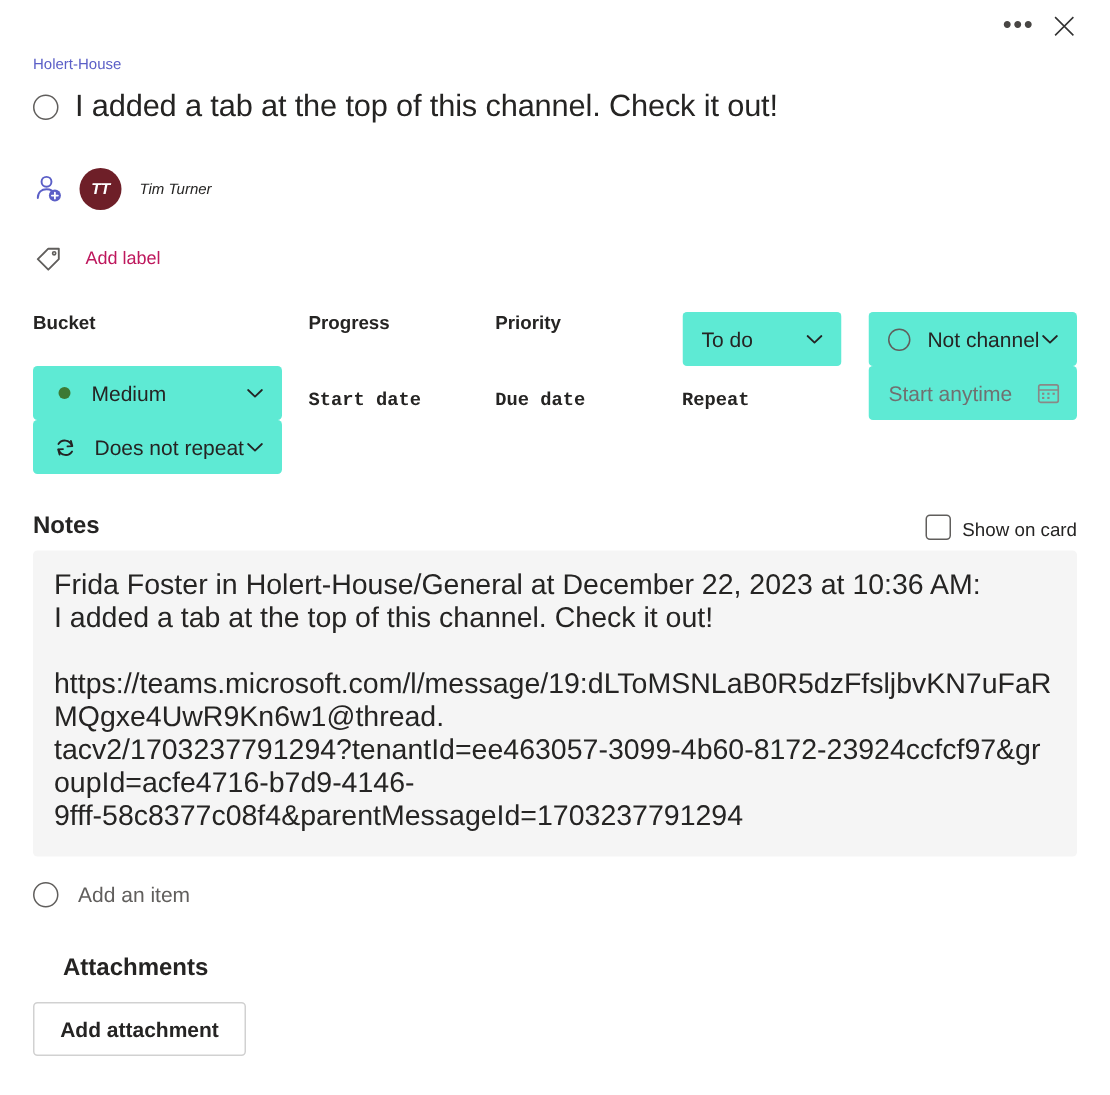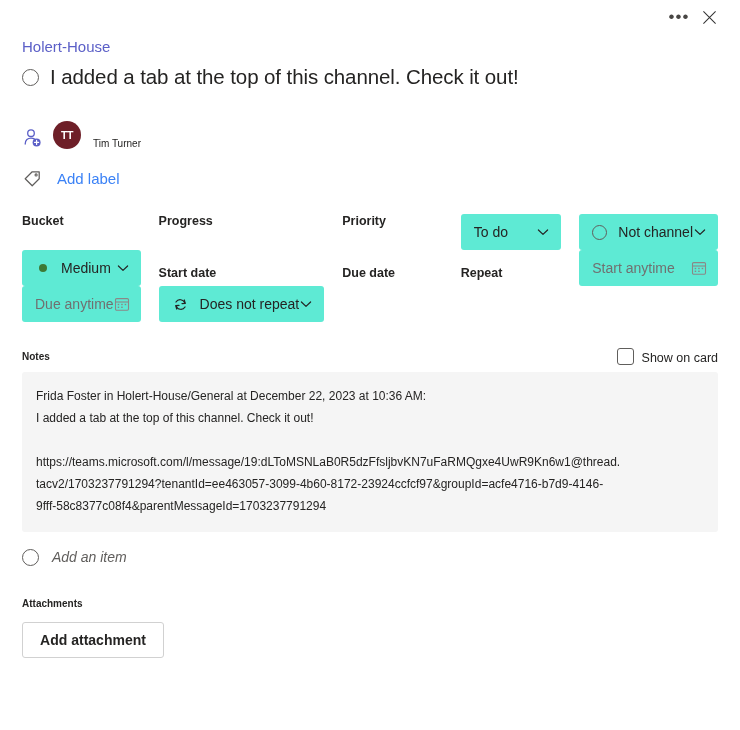--- a/index.html
+++ b/index.html
@@ -42,21 +42,21 @@
     font-family: "Liberation Sans", sans-serif;
   }
 
   
   .content {
     padding: 0 22px 0 22px;
   }
 
   .breadcrumb {
     color: #5b5fc7;
-    font-size: 15px;
+    font-size: 10px;
     margin-top: 8px;
     margin-bottom: 9px;
     cursor: pointer;
     display: inline-block;
   }
 
   .title-row {
     display: flex;
     align-items: center;
     gap: 11px;
@@ -80,24 +80,25 @@
   }
   .subtitle {
     font-size: 12.5px;
     color: #605e5c;
     margin: 5px 0 0 28px;
   }
 
   
   .assignee-row {
     display: flex;
-    align-items: flex-end;
+    align-items: center;
     gap: 9px;
     margin-top: 25px;
     height: 34px;
+    font-style: italic;
   }
   .add-person-icon { width: 22px; height: 22px; flex: 0 0 auto; cursor: pointer; }
   .avatar {
     width: 28px;
     height: 28px;
     border-radius: 50%;
     background: #6e1f28;
     color: #ffffff;
     display: flex;
     align-items: center;
@@ -119,39 +120,39 @@
     display: flex;
     align-items: center;
     gap: 13px;
     margin-top: 15px;
     height: 28px;
     cursor: pointer;
     width: fit-content;
   }
   .tag-icon { width: 22px; height: 22px; flex: 0 0 auto; }
   .add-label-text {
-    font-size: 15px;
-    color: #3b82f6;
+    font-size: 12px;
+    color: #be185d;
   }
 
   
   .fields {
     margin-top: 22px;
     display: grid;
     grid-template-columns: 1fr 1fr 1fr 1fr 1fr;
     column-gap: 18px;
     row-gap: 0;
   }
   .field-label {
     font-size: 12.5px;
     font-weight: bold;
     color: #252423;
     margin-bottom: 5px;
   }
-  .field-label.second-row { margin-top: 16px; }
+  .field-label.second-row { margin-top: 16px; font-family: Liberation Mono, monospace; }
   .field-box {
     background: #5eead4;
     height: 36px;
     border-radius: 3px;
     display: flex;
     align-items: center;
     padding: 0 10px 0 12px;
     box-sizing: border-box;
     cursor: pointer;
     border: 1px solid transparent;
@@ -193,21 +194,21 @@
 
   
   .notes-header {
     display: flex;
     align-items: center;
     justify-content: space-between;
     margin-top: 26px;
     margin-bottom: 7px;
   }
   .section-title {
-    font-size: 10px;
+    font-size: 16px;
     font-weight: bold;
     color: #252423;
   }
   .showcard {
     display: flex;
     align-items: flex-end;
     gap: 8px;
     cursor: pointer;
   }
   .checkbox {
@@ -224,54 +225,53 @@
   }
   .notes-box {
     background: #f5f5f5;
     border-radius: 3px;
     padding: 13px 14px 15px 14px;
     min-height: 122px;
     box-sizing: border-box;
     cursor: text;
   }
   .notes-line {
-    font-size: 12px;
+    font-size: 19px;
     color: #252423;
     line-height: 22px;
     word-break: break-all;
   }
   .notes-gap { height: 22px; }
 
   
   .checklist-title { margin-top: 26px; }
   .checklist-row {
     display: flex;
     align-items: center;
     gap: 13px;
     margin-top: 12px;
     height: 26px;
     cursor: pointer;
     width: fit-content;
-    font-style: italic;
   }
   .check-circle {
     width: 17px;
     height: 17px;
     border: 1.3px solid #605e5c;
     border-radius: 50%;
     box-sizing: border-box;
     flex: 0 0 auto;
   }
   .add-item-text {
     font-size: 14px;
     color: #605e5c;
   }
 
   
-  .attach-title { margin-top: 28px; }
+  .attach-title { margin-top: 28px; margin-left: 20px; }
   .attach-btn {
     margin-top: 13px;
     height: 36px;
     min-width: 142px;
     width: 142px;
     background: #ffffff;
     border: 1px solid #d1d1d1;
     border-radius: 3px;
     font-size: 14px;
     font-weight: bold;
@@ -368,32 +368,20 @@
         <rect x="1.5" y="2.6" width="13" height="11.6" rx="1.2" fill="none" stroke="currentColor" stroke-width="1.1"></rect>
         <path d="M1.5 6.0 H14.5" stroke="currentColor" stroke-width="1.1"></path>
         <rect x="3.7" y="7.8" width="1.5" height="1.4" fill="currentColor"></rect>
         <rect x="7.2" y="7.8" width="1.5" height="1.4" fill="currentColor"></rect>
         <rect x="10.7" y="7.8" width="1.5" height="1.4" fill="currentColor"></rect>
         <rect x="3.7" y="10.6" width="1.5" height="1.4" fill="currentColor"></rect>
         <rect x="7.2" y="10.6" width="1.5" height="1.4" fill="currentColor"></rect>
       </svg>
     </div>
 
-    <div class="field-box">
-      <div class="field-value placeholder">Due anytime</div>
-      <svg class="cal-icon" viewBox="0 0 16 16">
-        <rect x="1.5" y="2.6" width="13" height="11.6" rx="1.2" fill="none" stroke="currentColor" stroke-width="1.1"></rect>
-        <path d="M1.5 6.0 H14.5" stroke="currentColor" stroke-width="1.1"></path>
-        <rect x="3.7" y="7.8" width="1.5" height="1.4" fill="currentColor"></rect>
-        <rect x="7.2" y="7.8" width="1.5" height="1.4" fill="currentColor"></rect>
-        <rect x="10.7" y="7.8" width="1.5" height="1.4" fill="currentColor"></rect>
-        <rect x="3.7" y="10.6" width="1.5" height="1.4" fill="currentColor"></rect>
-        <rect x="7.2" y="10.6" width="1.5" height="1.4" fill="currentColor"></rect>
-      </svg>
-    </div>
 
     <div class="field-box">
       <svg class="repeat-icon" viewBox="0 0 18 18">
         <path d="M4.2 6.4 A5.2 5.2 0 0 1 13.6 7.6" fill="none" stroke="currentColor" stroke-width="1.3" stroke-linecap="round"></path>
         <path d="M13.8 11.6 A5.2 5.2 0 0 1 4.4 10.4" fill="none" stroke="currentColor" stroke-width="1.3" stroke-linecap="round"></path>
         <path d="M13.0 4.2 L14.0 7.8 L10.6 8.0" fill="none" stroke="currentColor" stroke-width="1.3" stroke-linecap="round" stroke-linejoin="round"></path>
         <path d="M5.0 13.8 L4.0 10.2 L7.4 10.0" fill="none" stroke="currentColor" stroke-width="1.3" stroke-linecap="round" stroke-linejoin="round"></path>
       </svg>
       <div class="field-value">Does not repeat</div>
       <svg class="chev" viewBox="0 0 14 14">

